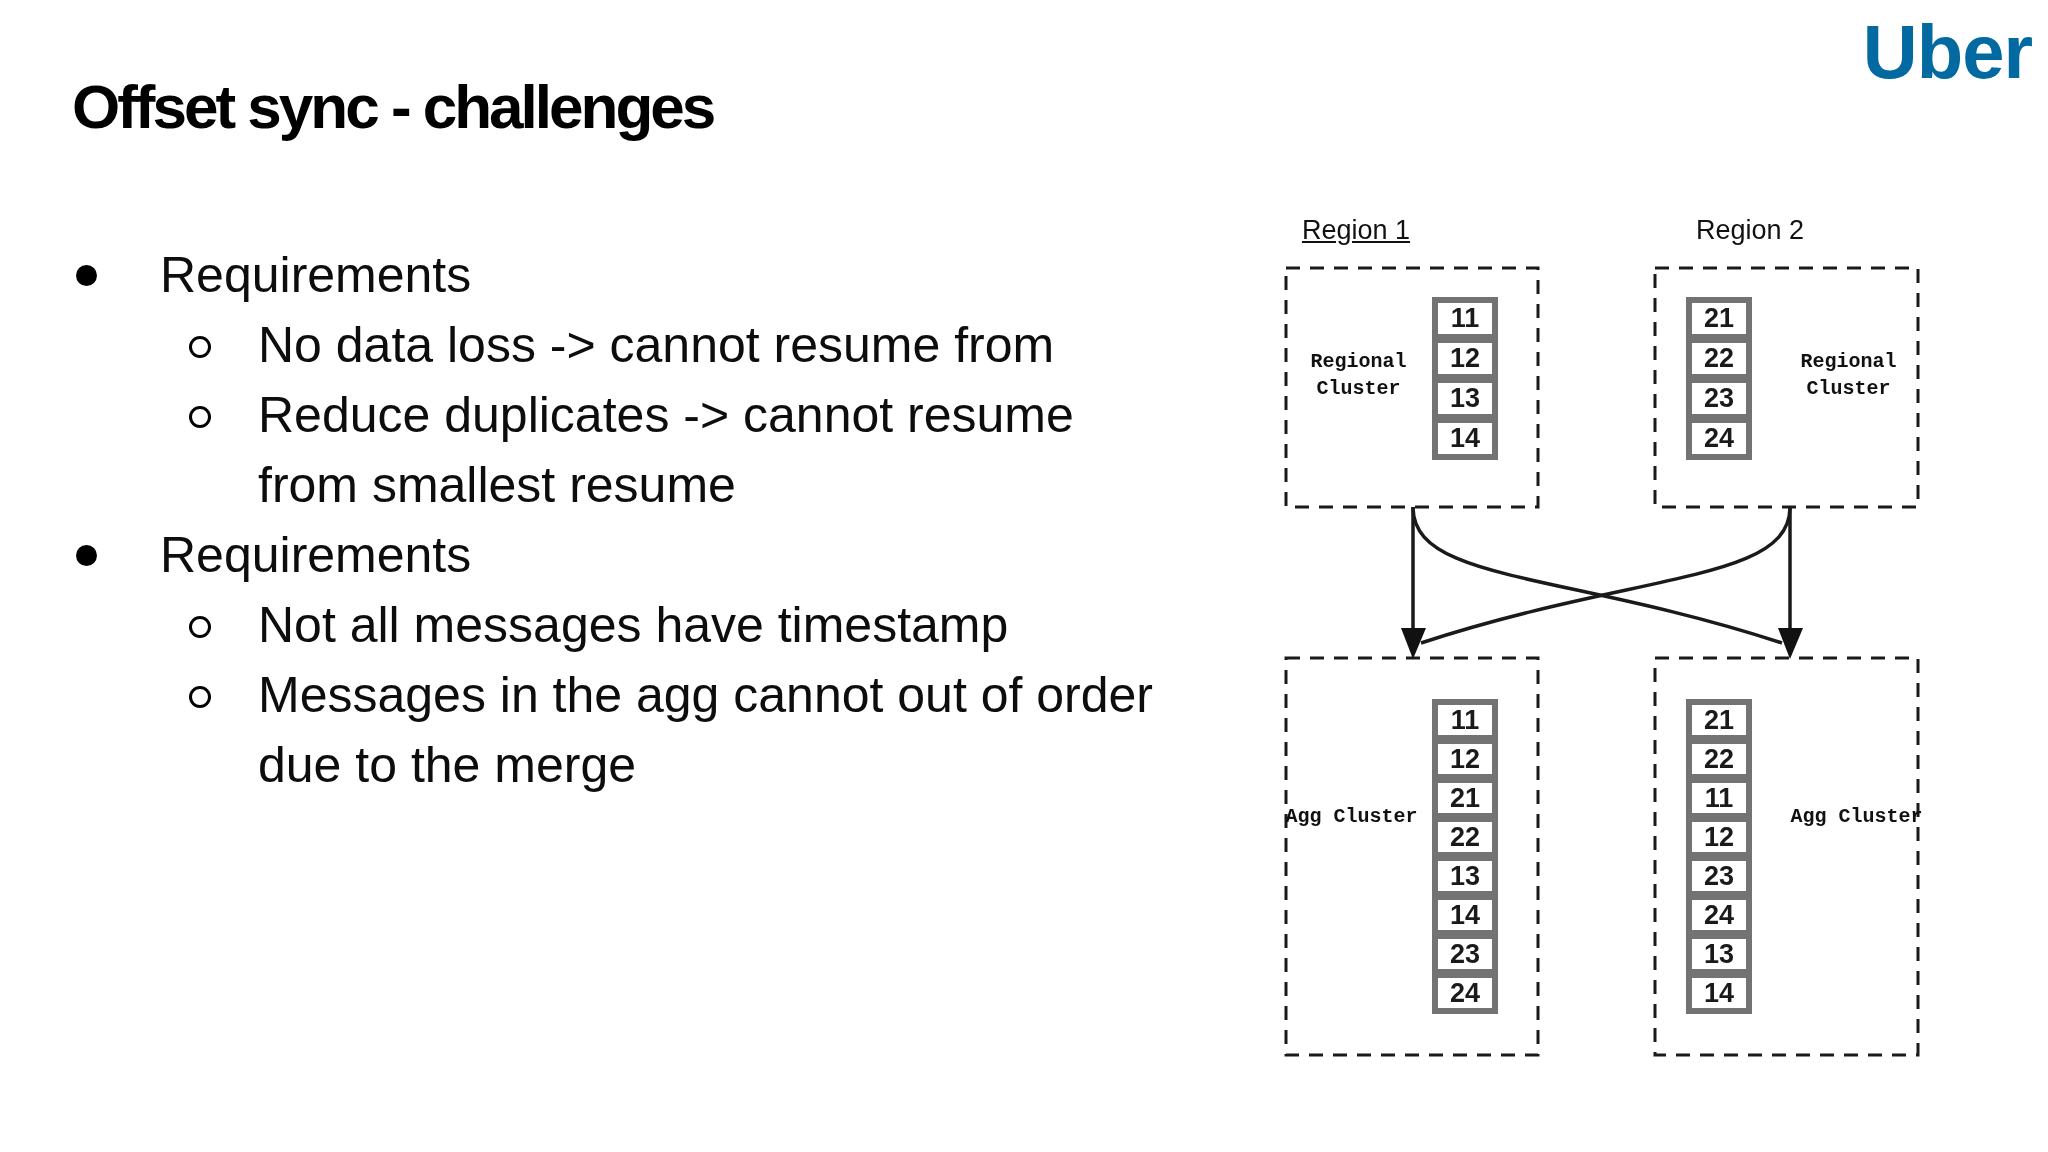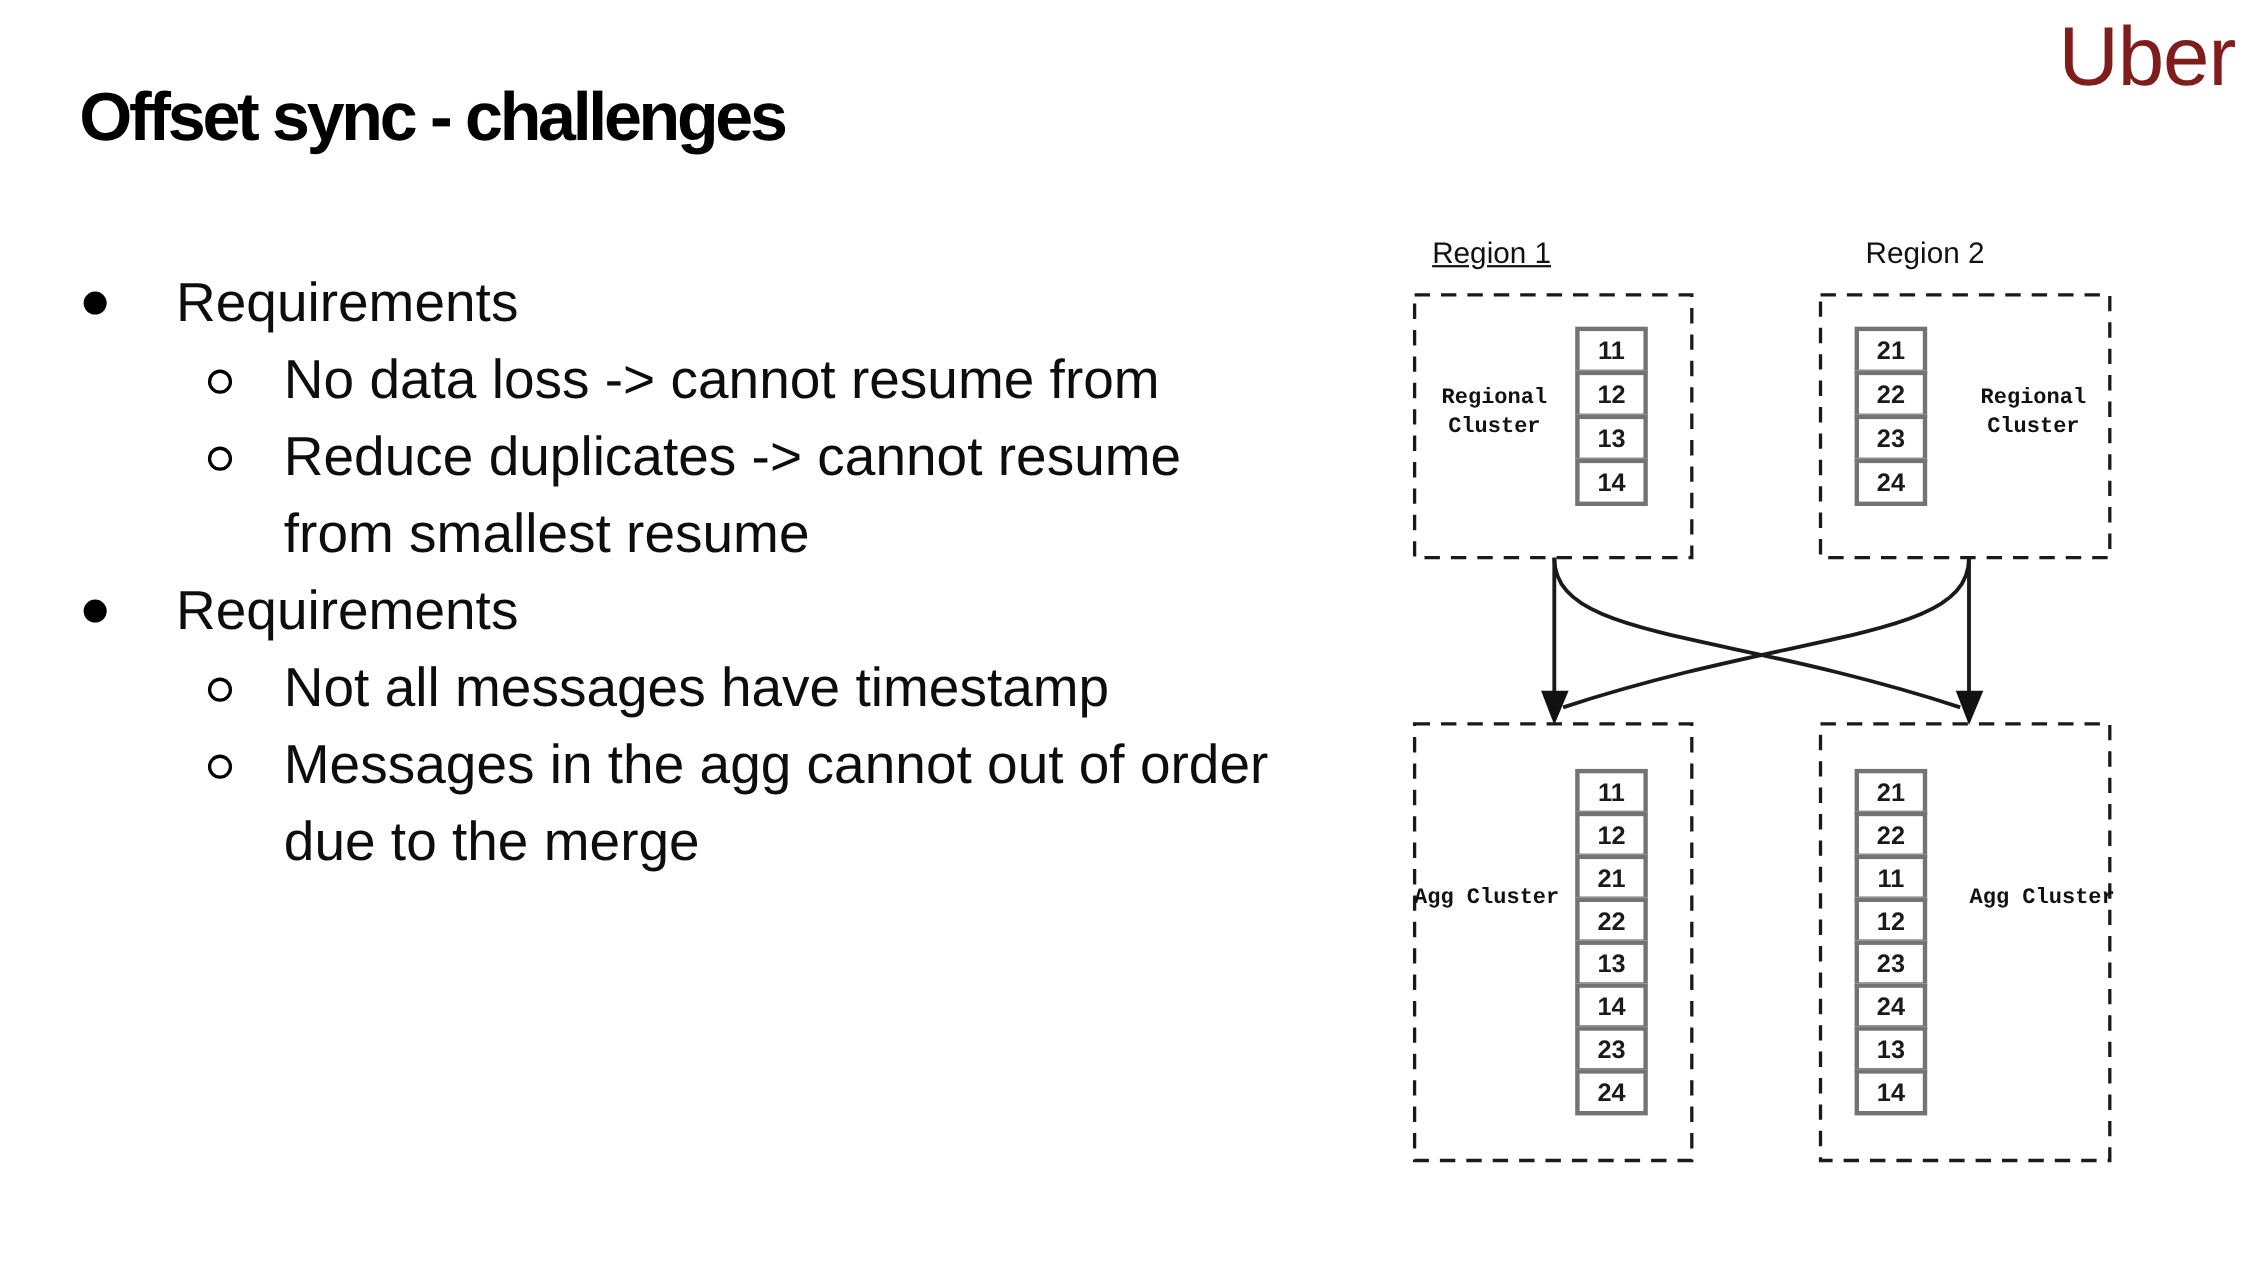--- a/index.html
+++ b/index.html
@@ -13,22 +13,22 @@
   }
 
   
   .title {
     position:absolute; left:72px; top:42px;
     font-size:62px; font-weight:bold; letter-spacing:-3px;
     line-height:130px; color:#000; white-space:nowrap;
   }
   .brand {
     position:absolute; right:16px; top:8px;
-    font-size:76px; font-weight:normal; letter-spacing:-1px;
-    color:#7f1d1d; line-height:88px;
+    font-size:76px; font-weight:bold; letter-spacing:-1px;
+    color:#0369a1; line-height:88px;
   }
 
   
   .bullets {
     position:absolute; left:70px; top:240px; width:1200px;
     font-size:50px; line-height:70px; color:#0d0d0d;
   }
   .li { position:relative; }
   .li .txt div { white-space:nowrap; }
   .l1 { padding-left:90px; }
@@ -48,23 +48,23 @@
 
   .dlabel {
     position:absolute; text-align:center; color:#111;
   }
   .region-title { width:200px; font-size:27px; line-height:32px; font-weight:normal; }
   .cluster-label { width:145px; font-size:20px; line-height:27px; font-weight:bold;font-family:Liberation Mono, monospace; }
 
   .stack { position:absolute; width:66px; }
   .cell {
     height:43px; margin-top:-3px;
-    border:4px solid #737373; background:#fff;
+    border:6px solid #737373; background:#fff;
     display:flex; align-items:center; justify-content:center;
-    font-size:23px; font-weight:bold; color:#1a1a1a;
+    font-size:27px; font-weight:bold; color:#1a1a1a;
   }
   .cell:first-child { margin-top:0; }
   .stack-agg .cell { height:42px; }
 </style>
 </head>
 <body>
 
 <div class="title">Offset sync - challenges</div>
 <div class="brand">Uber</div>
 

